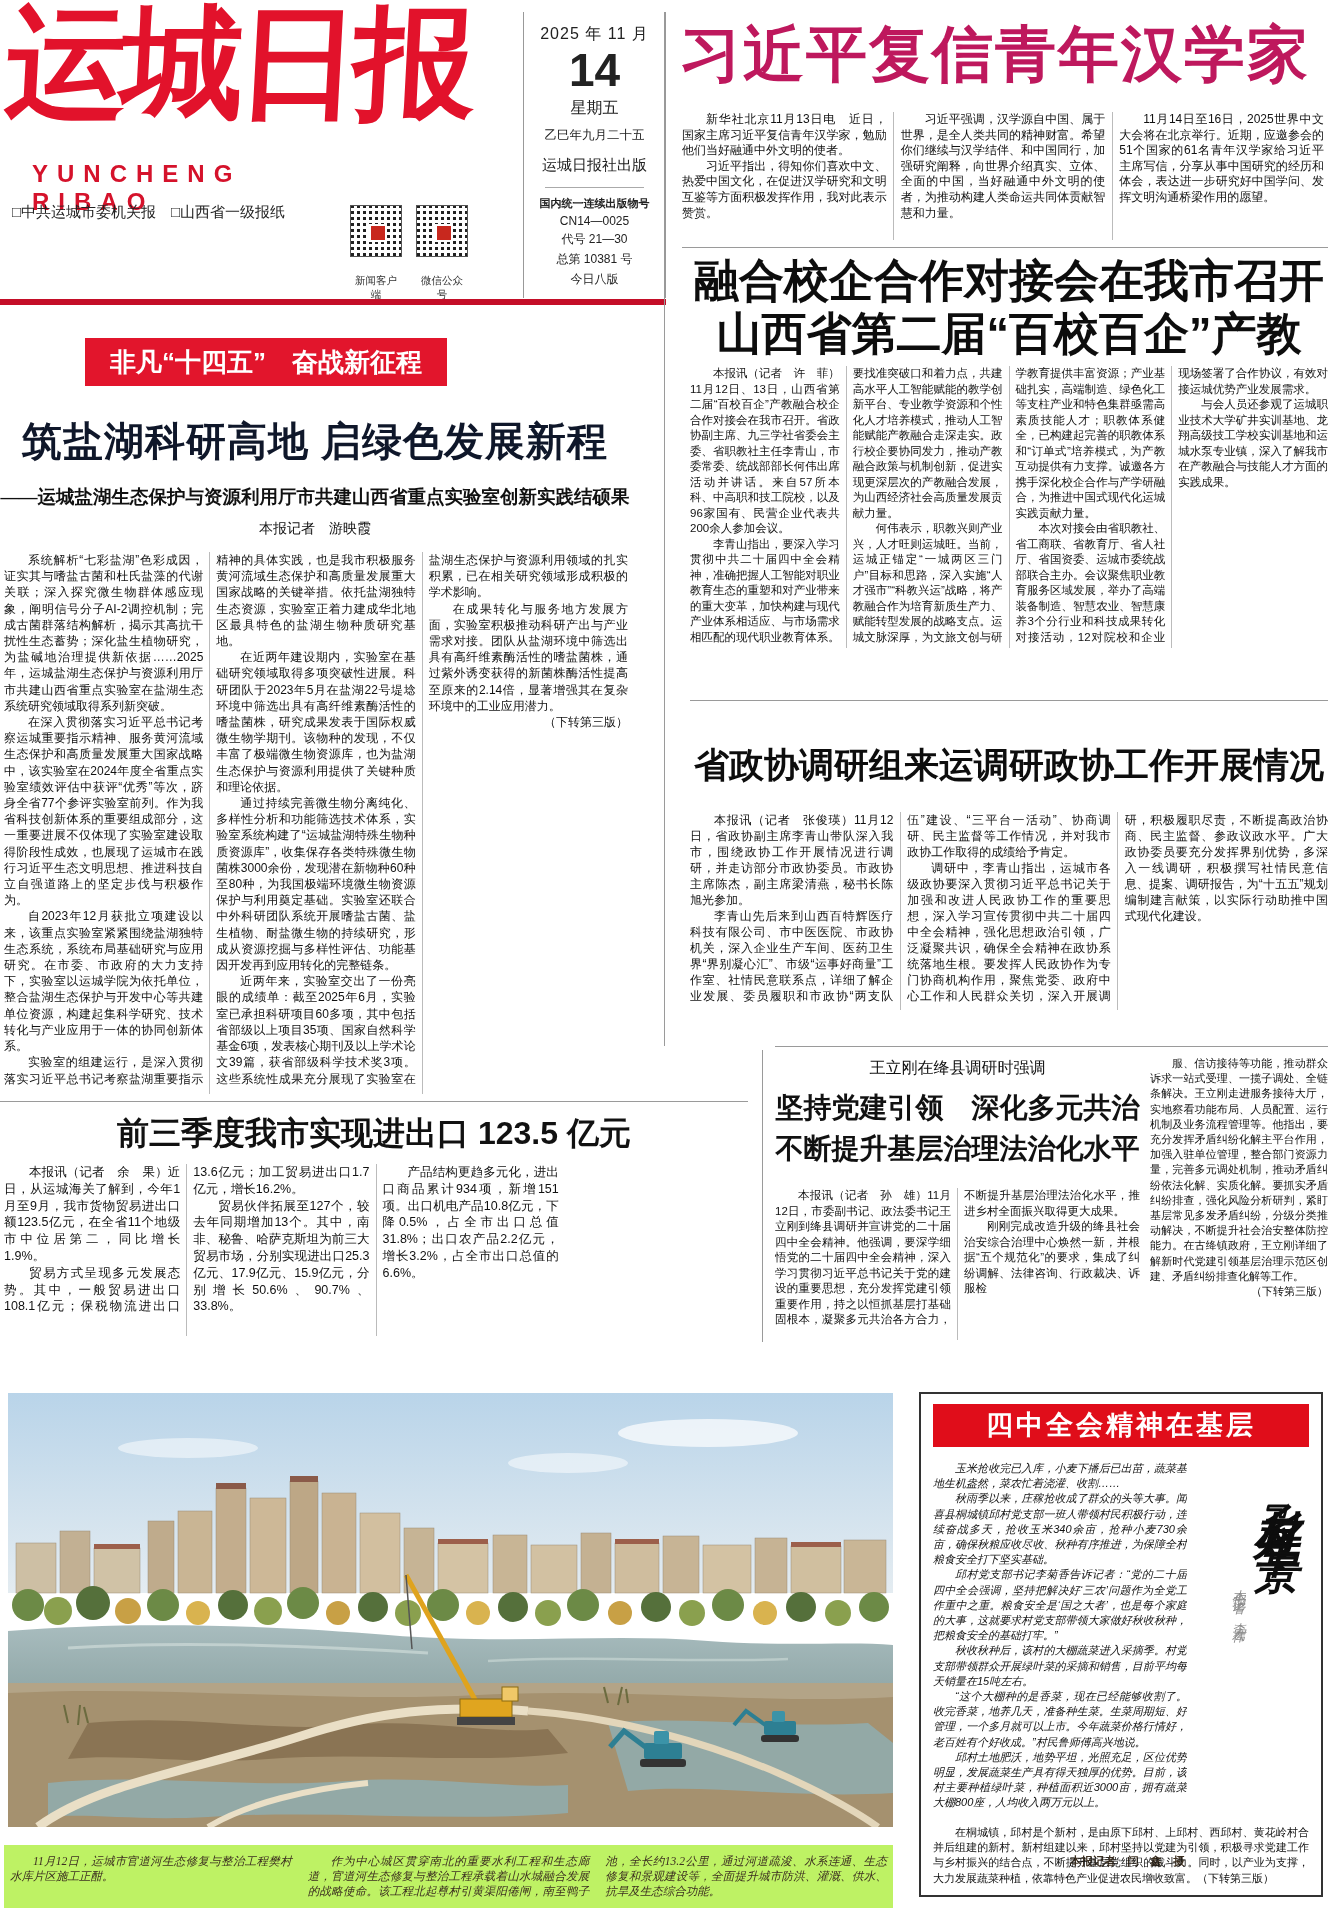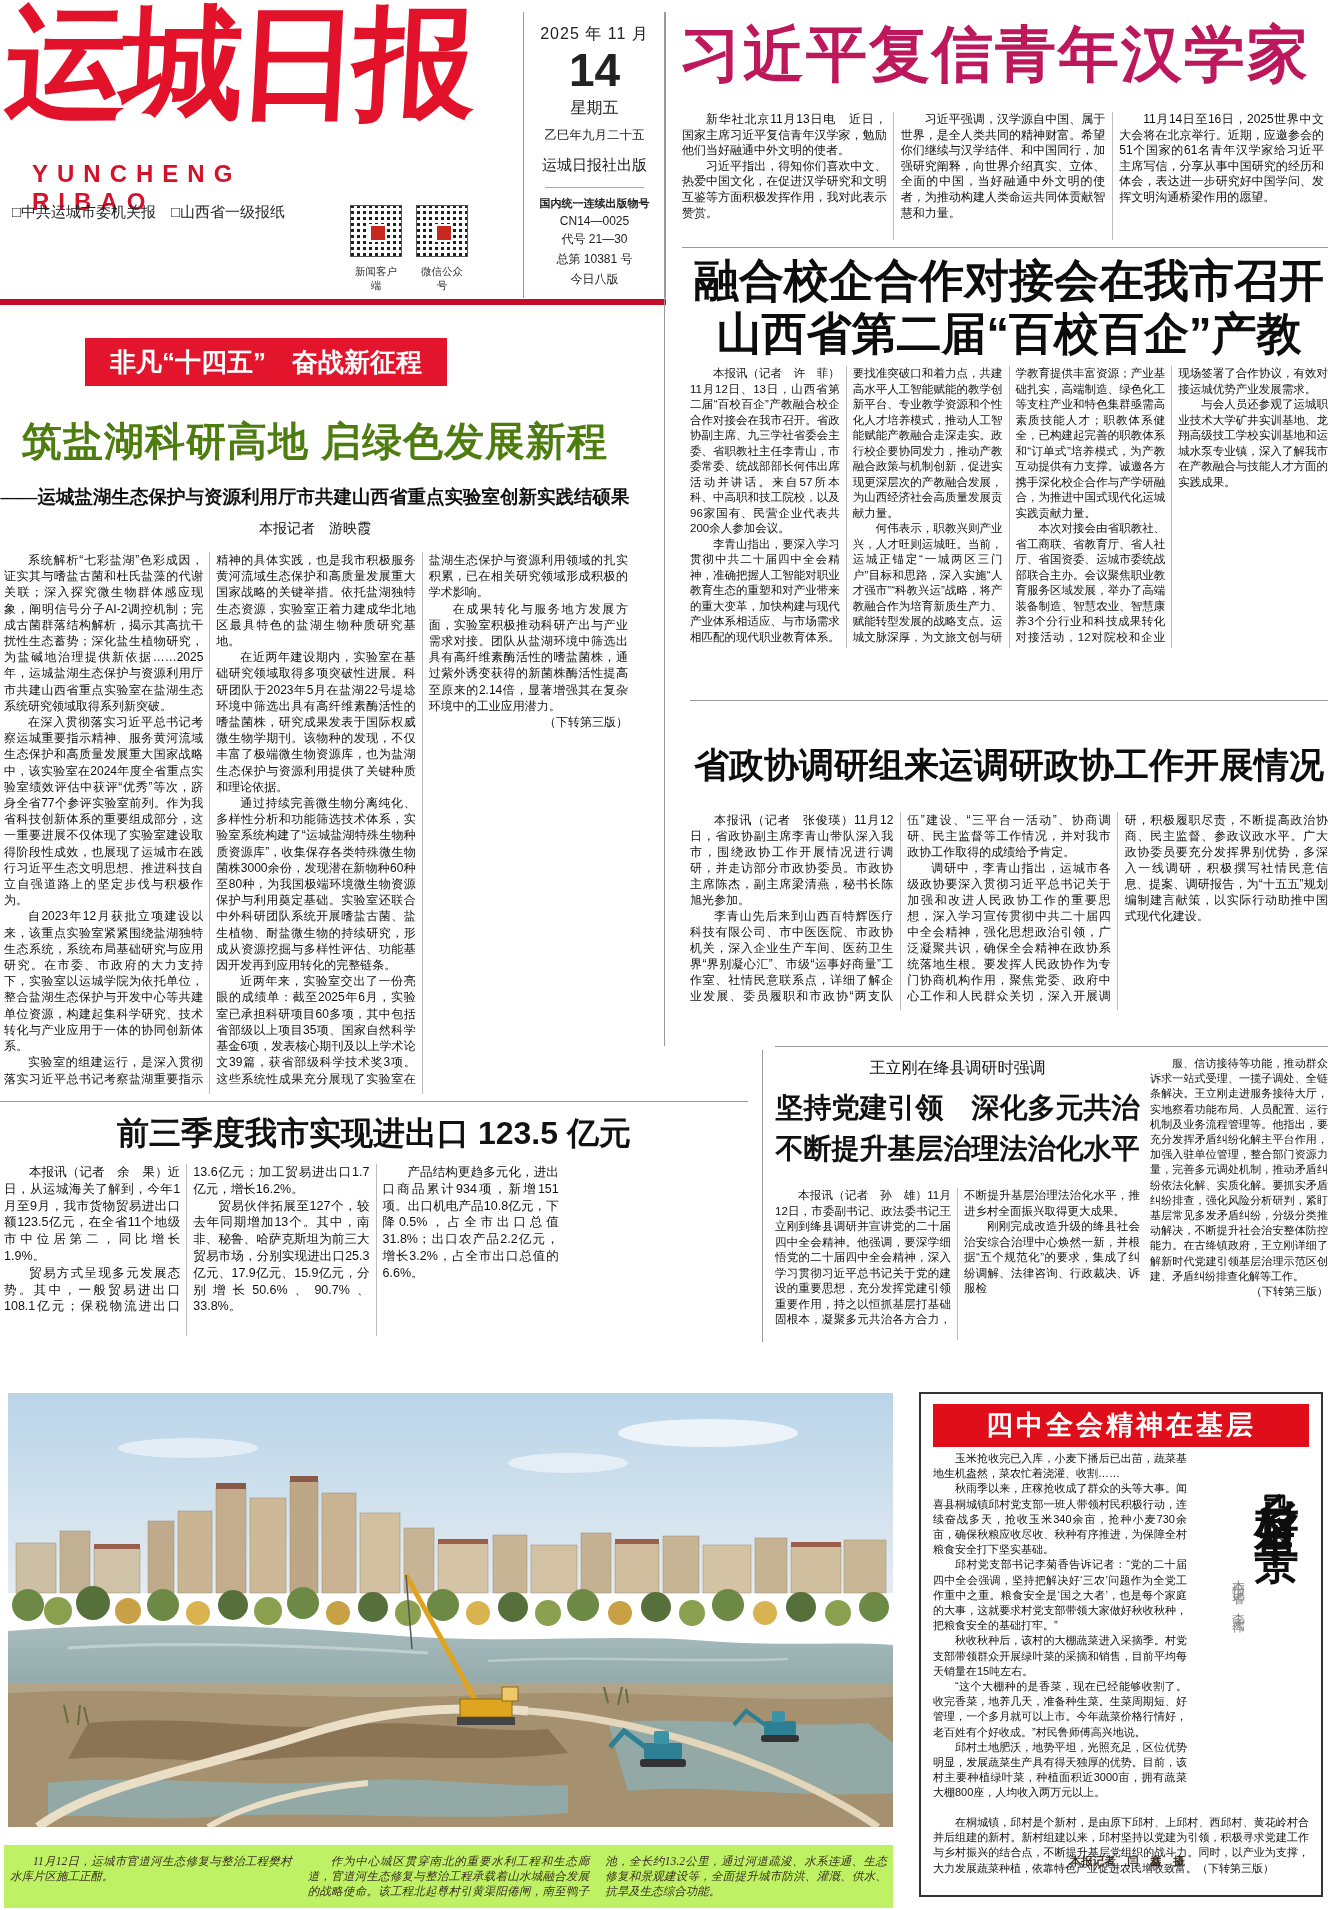--- a/index.html
+++ b/index.html
@@ -13,21 +13,21 @@
   .mast-title{left:6px;top:-14px;width:470px;font-family:"DejaVu Serif",serif;font-weight:900;
               font-size:122px;line-height:1.25;color:#e2122b;letter-spacing:-6px;transform:skewX(-3deg);}
   .mast-en{left:32px;top:160px;width:320px;font-size:24px;font-weight:bold;color:#d5122b;letter-spacing:9px;}
   .mast-tags{left:12px;top:203px;width:330px;font-size:15px;color:#222;}
   .qr-wrap{left:350px;top:205px;display:flex;gap:14px;}
   .qr-item{width:52px;text-align:center;}
   .qr-box{width:50px;height:50px;border:1px solid #555;position:relative;background:
      repeating-linear-gradient(0deg,#111 0 3px,#fff 3px 6px),
      repeating-linear-gradient(90deg,#111 0 3px,#fff 3px 6px);background-blend-mode:screen;}
   .qr-box::after{content:"";position:absolute;left:18px;top:18px;width:14px;height:14px;background:#c8281e;border:2px solid #fff;}
-  .qr-cap{font-size:10.5px;color:#333;margin-top:8px;}
+  .qr-cap{font-size:10.5px;color:#333;margin-top:17px;}
   
   .datebox{left:523px;top:12px;width:143px;height:286px;border-left:1px solid #999;border-right:1px solid #999;
            text-align:center;font-size:15px;color:#222;padding-top:12px;box-sizing:border-box;}
   .d-month{font-size:16px;letter-spacing:1px;}
   .d-day{font-size:46px;font-weight:bold;line-height:1.1;}
   .d-week{font-size:16px;margin-top:2px;}
   .d-lunar{font-size:12.5px;margin-top:8px;font-family:"Liberation Serif",serif;}
   .d-pub{font-size:15px;margin-top:12px;font-family:Liberation Serif, serif;}
   .d-sep{width:70%;height:1px;background:#aaa;margin:12px auto 8px auto;}
   .d-issn{font-size:11px;font-weight:bold;}
@@ -37,21 +37,21 @@
   .grayrule{background:#9a9a9a;}
   
   .h-xi{left:680px;top:14px;width:645px;font-size:61px;font-weight:900;letter-spacing:2px;
         white-space:nowrap;color:#be185d;}
   .h-big2{font-weight:900;color:#0d0d0d;font-size:45px;line-height:1.18;}
   .h-szx{font-size:35px;font-weight:900;color:#0d0d0d;}
   .kicker{font-size:16px;font-weight:normal;}
   .h-wlg{font-size:28px;font-weight:900;line-height:1.45;}
   .h-jck{font-size:32px;font-weight:900;}
   .banner{background:#e2152c;color:#fff;font-weight:bold;font-size:26px;line-height:48px;text-align:center;}
-  .h-yanhu{font-size:40px;font-weight:900;letter-spacing:1px;color:#4d7c0f;}
+  .h-yanhu{font-size:40px;font-weight:900;letter-spacing:1px;color:#0f172a;}
   .sub-yanhu{font-size:18.5px;font-weight:bold;font-family:"Liberation Serif",serif;}
   .by-yanhu{font-size:14px;font-family:"Liberation Serif",serif;}
   
   .b-xi{left:682px;top:112px;width:642px;height:128px;font-size:12px;line-height:15.6px;
         column-count:3;column-gap:14px;column-rule:1px solid #bbb;column-fill:auto;}
   .b-bxbq{left:690px;top:366px;width:638px;height:282px;font-size:11.5px;line-height:15.5px;
         column-count:4;column-gap:13px;column-rule:1px solid #bbb;column-fill:auto;}
   .b-szx{left:690px;top:812px;width:638px;height:198px;font-size:12px;line-height:16px;
         column-count:3;column-gap:14px;column-rule:1px solid #bbb;column-fill:auto;}
   .b-wlg-l{left:775px;top:1188px;width:365px;height:152px;font-size:11.5px;line-height:15.5px;
@@ -59,21 +59,21 @@
   .b-wlg-r{left:1150px;top:1056px;width:178px;height:286px;font-size:11px;line-height:15.2px;}
   .b-wlg-r p:last-child{text-align:right;text-indent:0;}
   .b-jck{left:4px;top:1164px;width:744px;height:172px;font-size:12.5px;line-height:16.8px;
         column-count:4;column-gap:13px;column-rule:1px solid #bbb;column-fill:auto;}
   .b-yanhu{left:4px;top:552px;width:624px;height:542px;font-size:12px;line-height:16.2px;
         column-count:3;column-gap:13px;column-rule:1px solid #bbb;column-fill:auto;}
   .b-yanhu p:last-child{text-align:right;text-indent:0;}
   
   .rural{left:919px;top:1392px;width:404px;height:505px;border:2px solid #333;box-sizing:border-box;padding:10px 12px;}
   .rural-banner{background:#e00d1a;color:#fff;font-size:27px;font-weight:900;text-align:center;line-height:43px;height:43px;letter-spacing:3px;}
-  .rural-top{display:flex;margin-top:4px;height:358px;}
+  .rural-top{display:flex;margin-top:14px;height:358px;font-style:italic;}
   .rural-text{width:254px;font-size:11px;line-height:15.2px;text-align:justify;overflow:hidden;}
   .rural-side{flex:1;position:relative;}
   .rural-vtitle{position:absolute;right:2px;top:6px;writing-mode:vertical-rl;font-size:44px;font-weight:900;
                 letter-spacing:8px;color:#0d0d0d;}
   .rural-vby{position:absolute;right:62px;top:118px;writing-mode:vertical-rl;font-size:13px;color:#8a8a8a;letter-spacing:4px;}
   .rural-bottom{margin-top:6px;font-size:11px;line-height:15.2px;text-align:justify;overflow:hidden;height:78px;}
   
   .capbox{left:4px;top:1845px;width:889px;height:63px;background:#bef264;box-sizing:border-box;padding:9px 6px;
           font-family:"Liberation Serif",serif;font-style:italic;font-size:11.5px;line-height:15px;color:#3c2f20;
           column-count:3;column-gap:16px;text-align:justify;}

